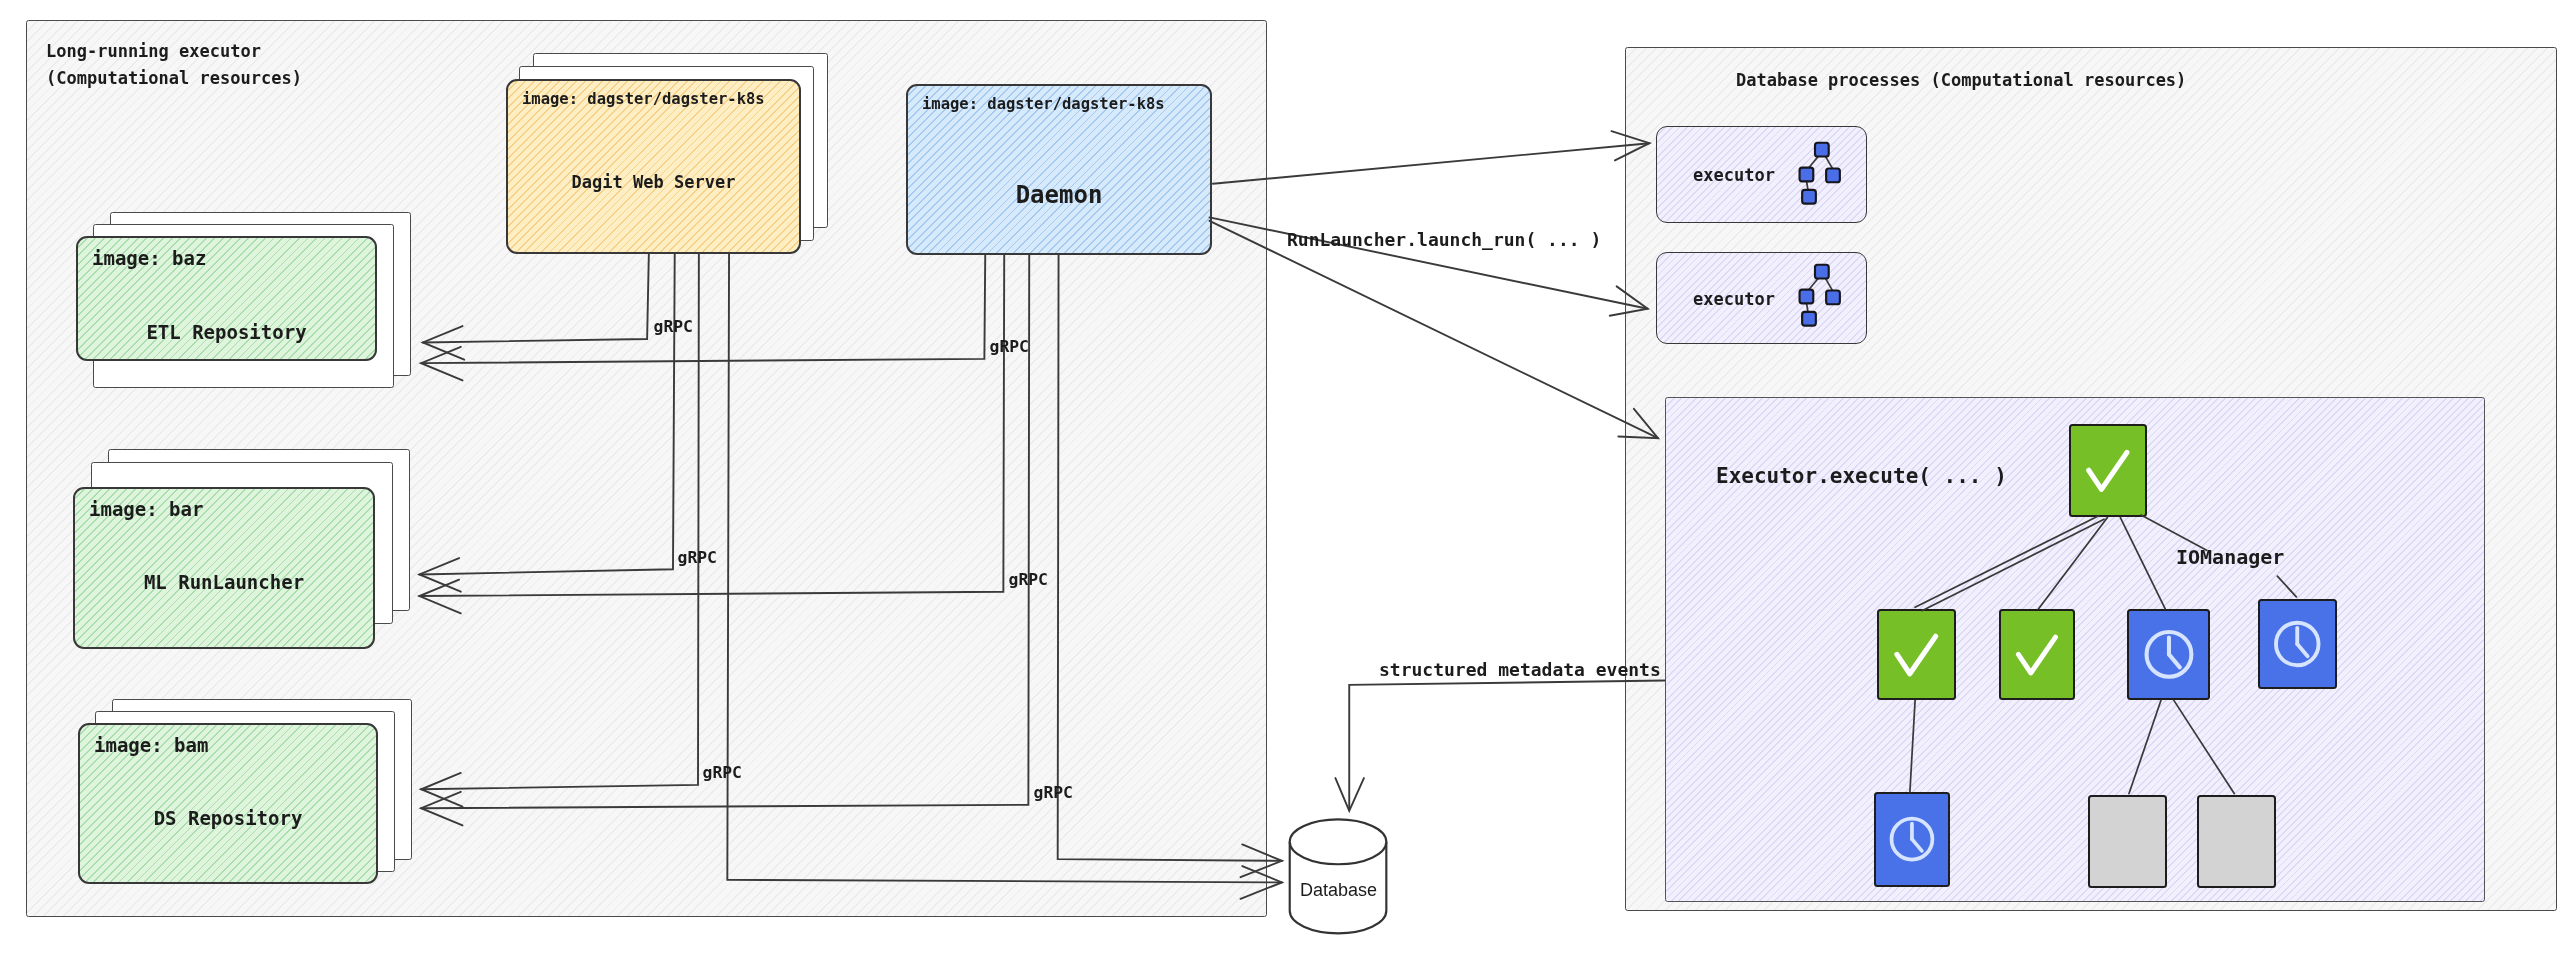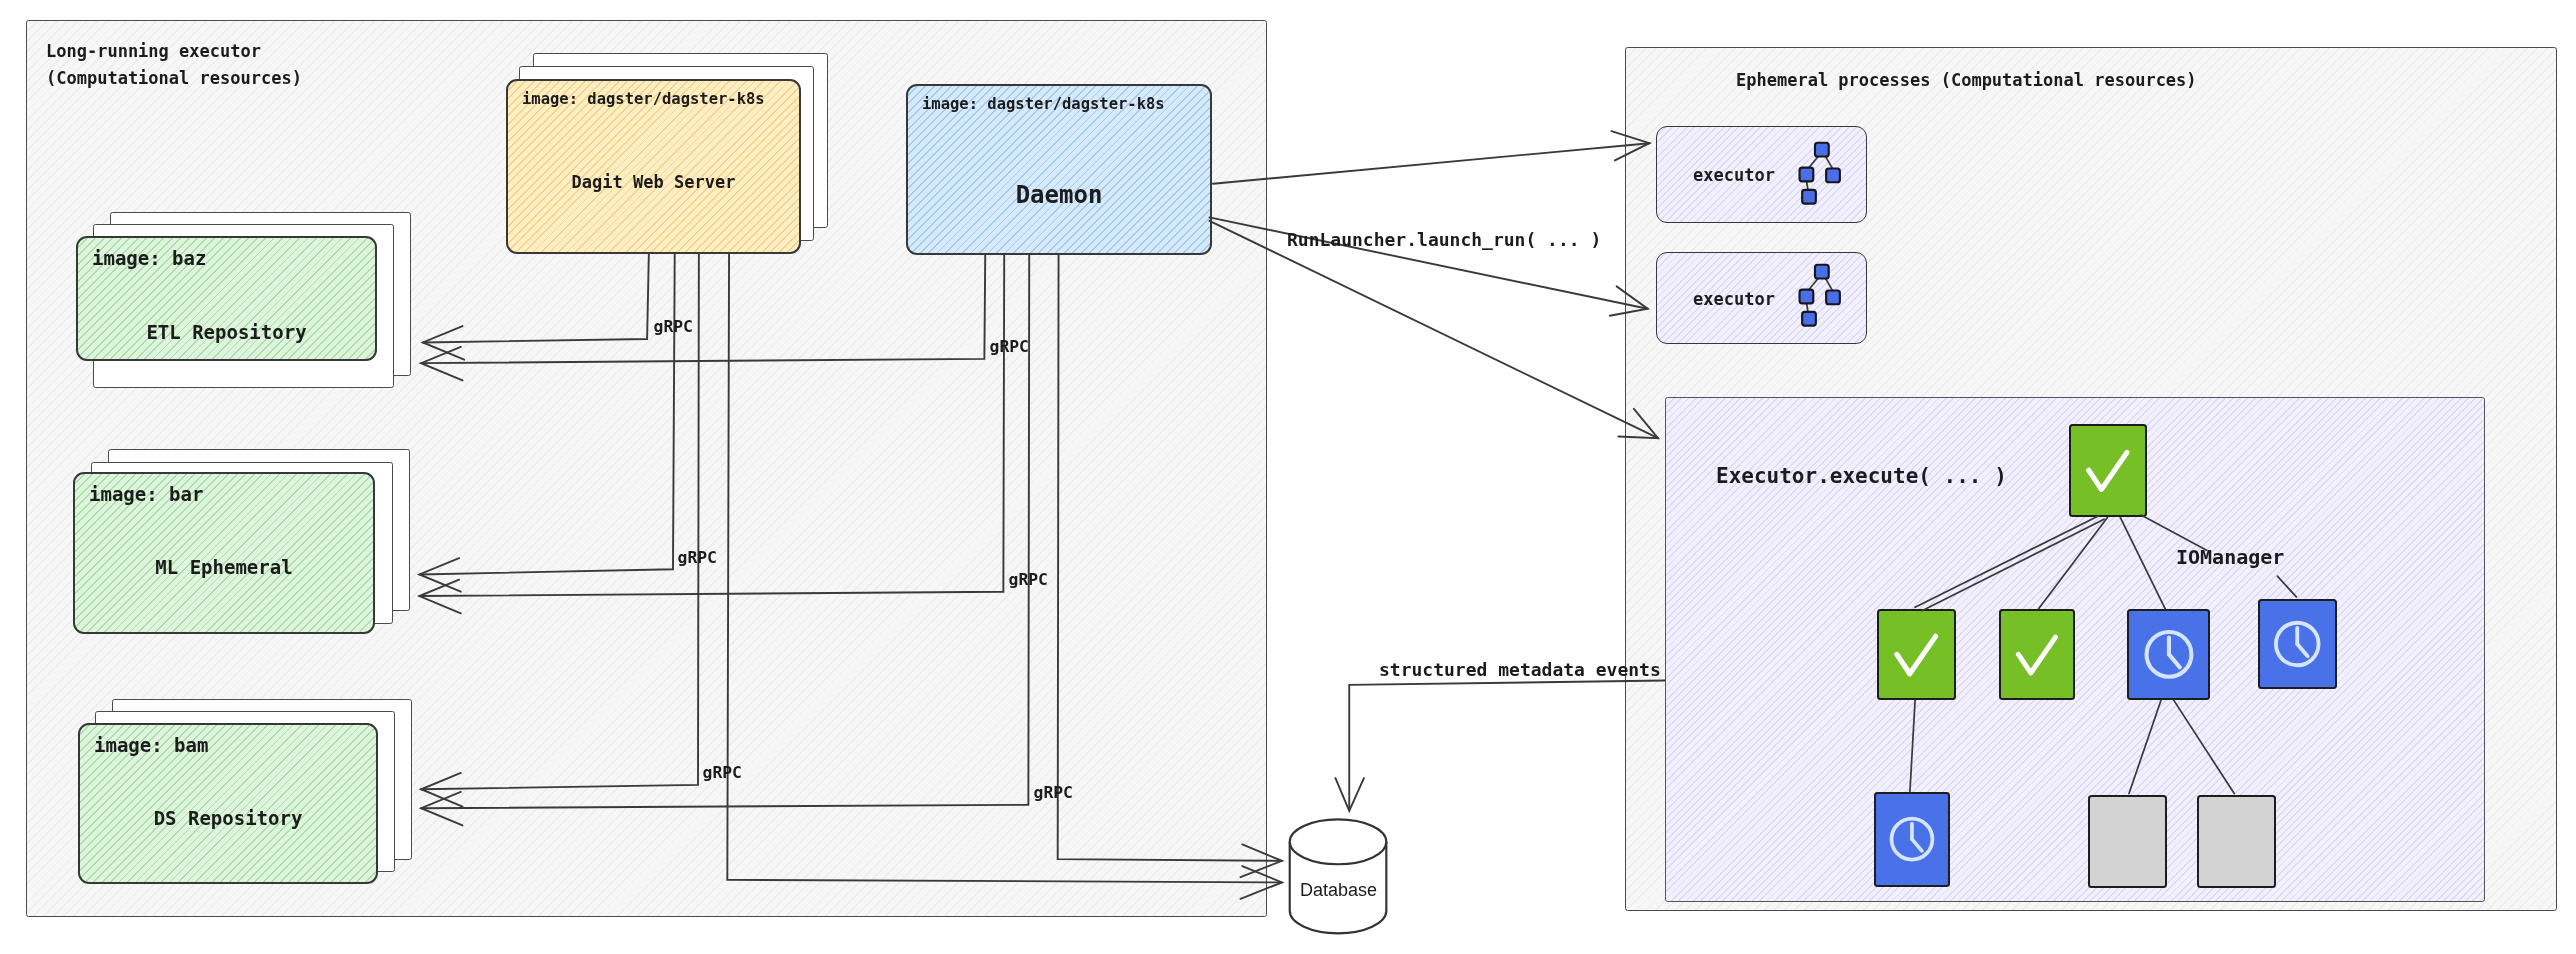--- a/index.html
+++ b/index.html
@@ -54,34 +54,34 @@
 
   <div class="sheet" style="left:110px;top:212px;width:301px;height:164px;"></div>
   <div class="sheet" style="left:93px;top:224px;width:301px;height:164px;"></div>
   <div class="frontbox fill-green hand repo" style="left:76px;top:236px;width:301px;height:125px;">
     <div class="img-label">image: baz</div>
     <div class="center-label" style="top:83px;font-size:19px;">ETL Repository</div>
   </div>
 
   <div class="sheet" style="left:108px;top:449px;width:302px;height:162px;"></div>
   <div class="sheet" style="left:91px;top:462px;width:302px;height:162px;"></div>
-  <div class="frontbox fill-green hand repo" style="left:73px;top:472px;width:302px;height:162px;">
+  <div class="frontbox fill-green hand repo" style="left:73px;top:487px;width:302px;height:162px;">
     <div class="img-label">image: bar</div>
-    <div class="center-label" style="top:82px;font-size:19px;">ML Ephemeral</div>
+    <div class="center-label" style="top:82px;font-size:19px;">ML RunLauncher</div>
   </div>
 
   <div class="sheet" style="left:112px;top:699px;width:300px;height:161px;"></div>
   <div class="sheet" style="left:95px;top:711px;width:300px;height:161px;"></div>
   <div class="frontbox fill-green hand repo" style="left:78px;top:723px;width:300px;height:161px;">
     <div class="img-label">image: bam</div>
     <div class="center-label" style="top:82px;font-size:19px;">DS Repository</div>
   </div>
 
   <div class="panel hatch-outer" style="left:1625px;top:47px;width:932px;height:864px;">
-    <div class="abs hand" style="left:110px;top:21.6px;font-size:17px;white-space:pre;">Ephemeral processes (Computational resources)</div>
+    <div class="abs hand" style="left:110px;top:21.6px;font-size:17px;white-space:pre;">Database processes (Computational resources)</div>
   </div>
 
   <div class="frontbox fill-lav hand" style="left:1656px;top:126px;width:211px;height:97px;border-width:1.7px;">
     <div class="abs" style="left:36px;top:38px;font-size:17px;">executor</div>
     <span class="abs" style="left:140px;top:14px;">
       <svg width="48" height="67" viewBox="0 0 56 78">
         <line x1="28" y1="14" x2="13" y2="32" class="stroke-thin"></line>
         <line x1="31" y1="14" x2="42" y2="33" class="stroke-thin"></line>
         <line x1="11" y1="46" x2="13" y2="58" class="stroke-thin"></line>
         <rect x="21" y="2" width="16" height="16" rx="3" fill="#4a6ee8" stroke="#16161d" stroke-width="2.5"></rect>

